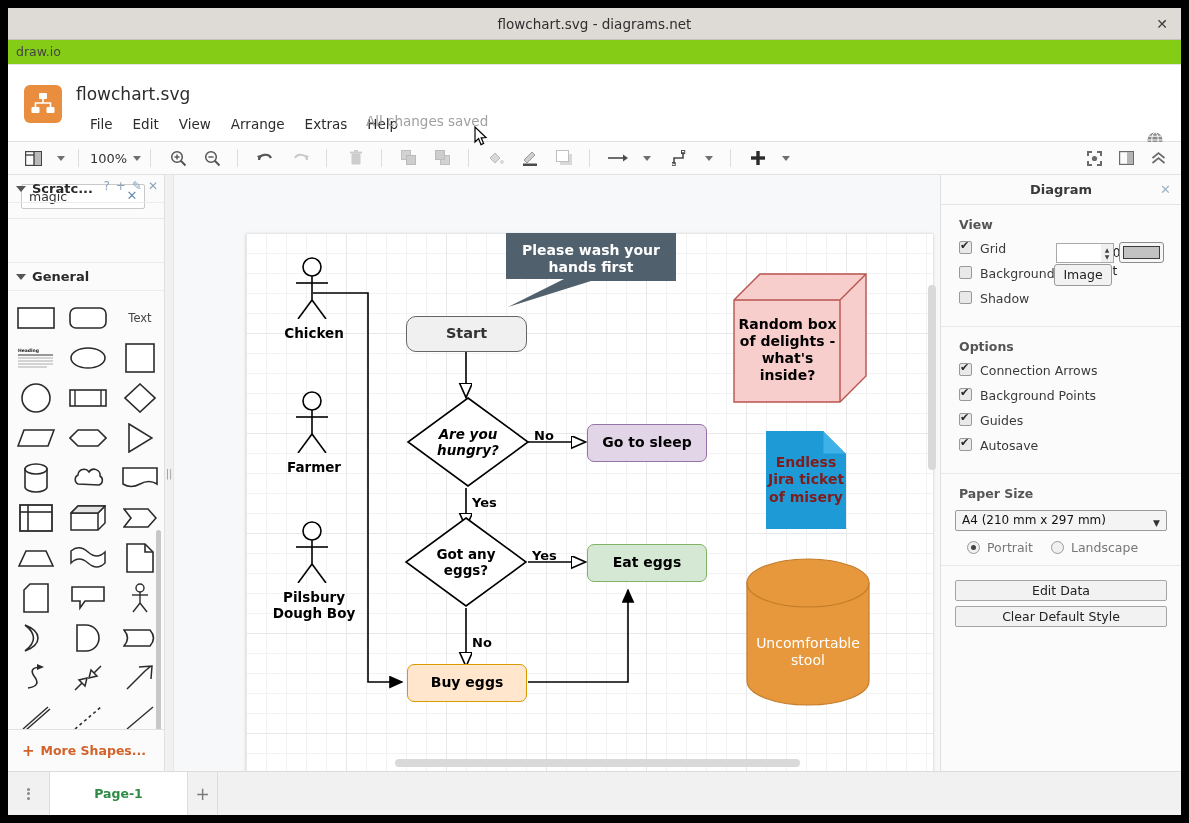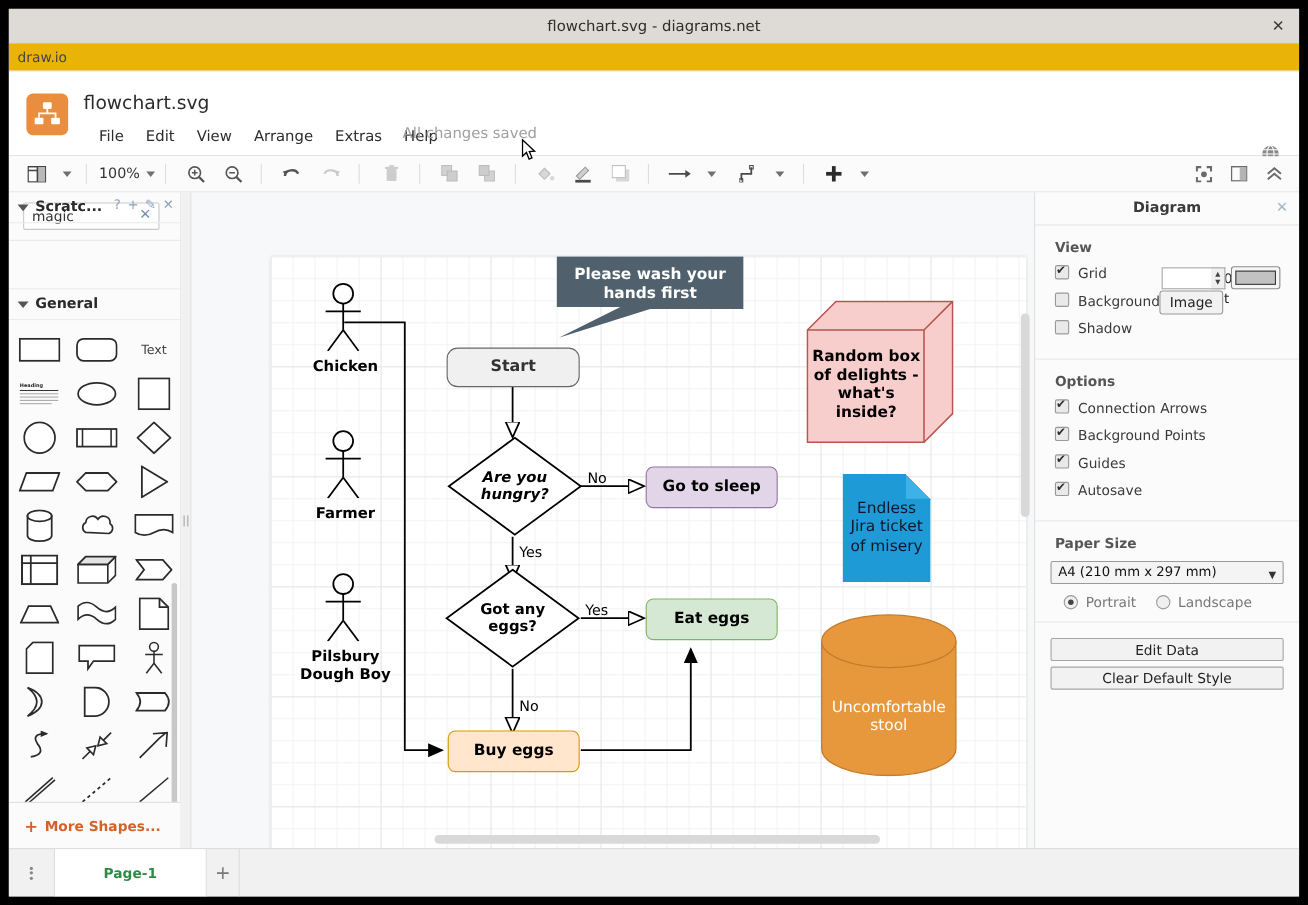--- a/index.html
+++ b/index.html
@@ -32,21 +32,21 @@
   .titlebar .closebtn {
     position: absolute; right: 8px; top: 6px; width: 22px; height: 20px;
     line-height: 20px; text-align: center;
     font-size: 14px; color: #3c3c3c; cursor: pointer;
     font-family: "DejaVu Sans", sans-serif;
   }
 
   
   .appstrip {
     position: absolute; left: 0; top: 32px; width: 1173px; height: 25px;
-    background: #eab308; border-bottom: 1px solid #e4e4e4;
+    background: #84cc16; border-bottom: 1px solid #e4e4e4;
   }
   .appstrip .label {
     position: absolute; left: 8px; top: 4px;
     font-size: 12.5px; color: #444;
     font-family: "DejaVu Sans", sans-serif;
   }
 
   
   .header {
     position: absolute; left: 0; top: 57px; width: 1173px; height: 77px;
@@ -197,21 +197,21 @@
   }
 
   .node { position: absolute; }
   .nodelabel {
     position: absolute; left: 0; top: 0; width: 100%; height: 100%;
     display: flex; align-items: center; justify-content: center;
     text-align: center; font-weight: bold; line-height: 1.22;
     font-family: "DejaVu Sans", sans-serif;
   }
   .edgelabel {
-    position: absolute; font-size: 13px; font-weight: normal; color: #000;
+    position: absolute; font-size: 13px; font-weight: bold; color: #000;
     font-family: "DejaVu Sans", sans-serif;
   }
   .actorlabel {
     position: absolute; text-align: center; font-size: 13.5px;
     font-weight: bold; color: #000; line-height: 1.15;
     font-family: "DejaVu Sans", sans-serif;
   }
 
   
   .rightpanel {
@@ -878,21 +878,21 @@
         <div class="nodelabel" style="white-space:pre-line;font-size:14px;color:#000;left:2px;top:26px;width:105px;height:102px;">Random box
 of delights -
 what's inside?</div>
       </div>
 
       <div class="node" style="left:520px;top:198px;width:80px;height:98px;">
         <svg width="80" height="98">
           <path d="M0 0 L57 0 L80 23 L80 98 L0 98 Z" fill="#1e9bd7"></path>
           <path d="M57 0 L57 23 L80 23" fill="#3eb2e8" stroke="#1e9bd7" stroke-width="1"></path>
         </svg>
-        <div class="nodelabel" style="white-space:pre-line;font-size:14px;color:#0f172a;font-weight:normal;border-radius:17px;">Endless
+        <div class="nodelabel" style="white-space:pre-line;font-size:14px;color:#7f1d1d;font-weight:bold;border-radius:17px;">Endless
 Jira ticket
 of misery</div>
       </div>
 
       <div class="node" style="left:500px;top:325px;width:124px;height:148px;">
         <svg width="124" height="148">
           <path d="M1 25 L1 123 A61 24 0 0 0 123 123 L123 25 Z" fill="#e8983c" stroke="#c47c2a" stroke-width="1.2"></path>
           <ellipse cx="62" cy="25" rx="61" ry="24" fill="#e8983c" stroke="#c47c2a" stroke-width="1.2"></ellipse>
         </svg>
         <div class="nodelabel" style="white-space:pre-line;font-size:14px;color:#ffffff;font-weight:normal;top:20px;">Uncomfortable

